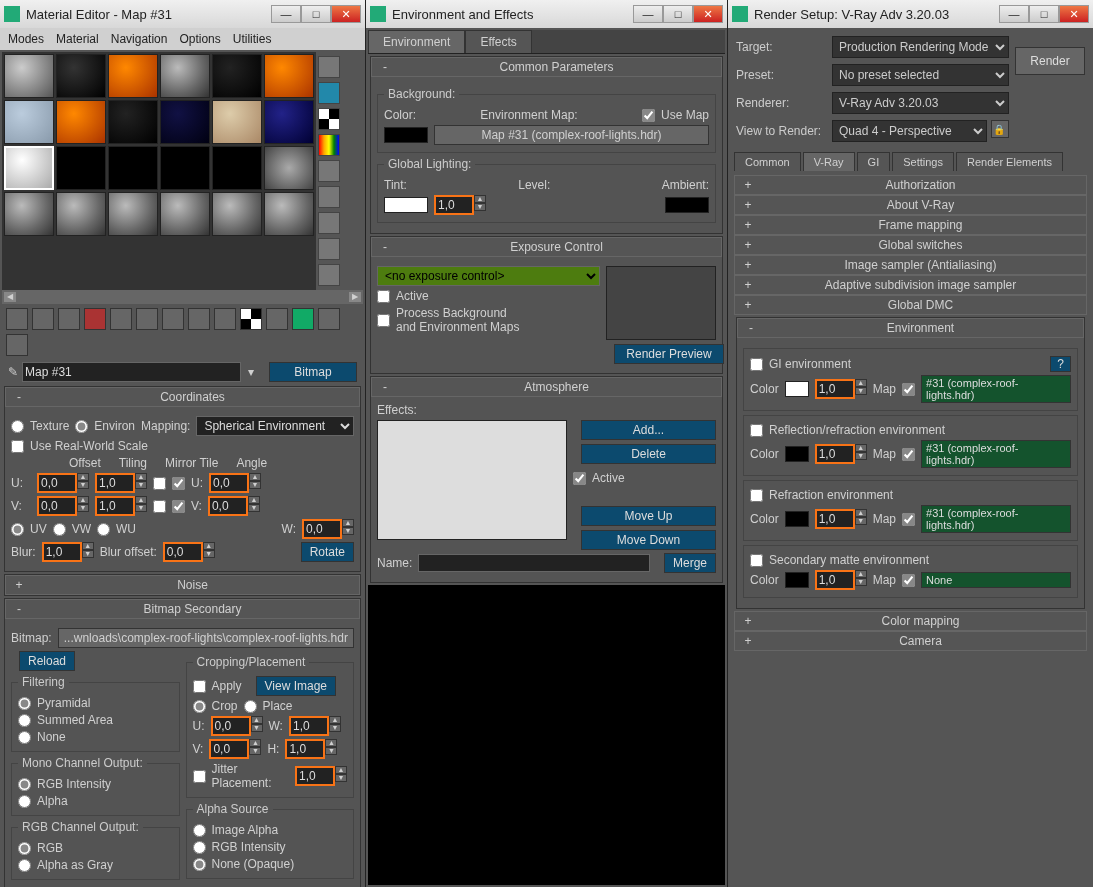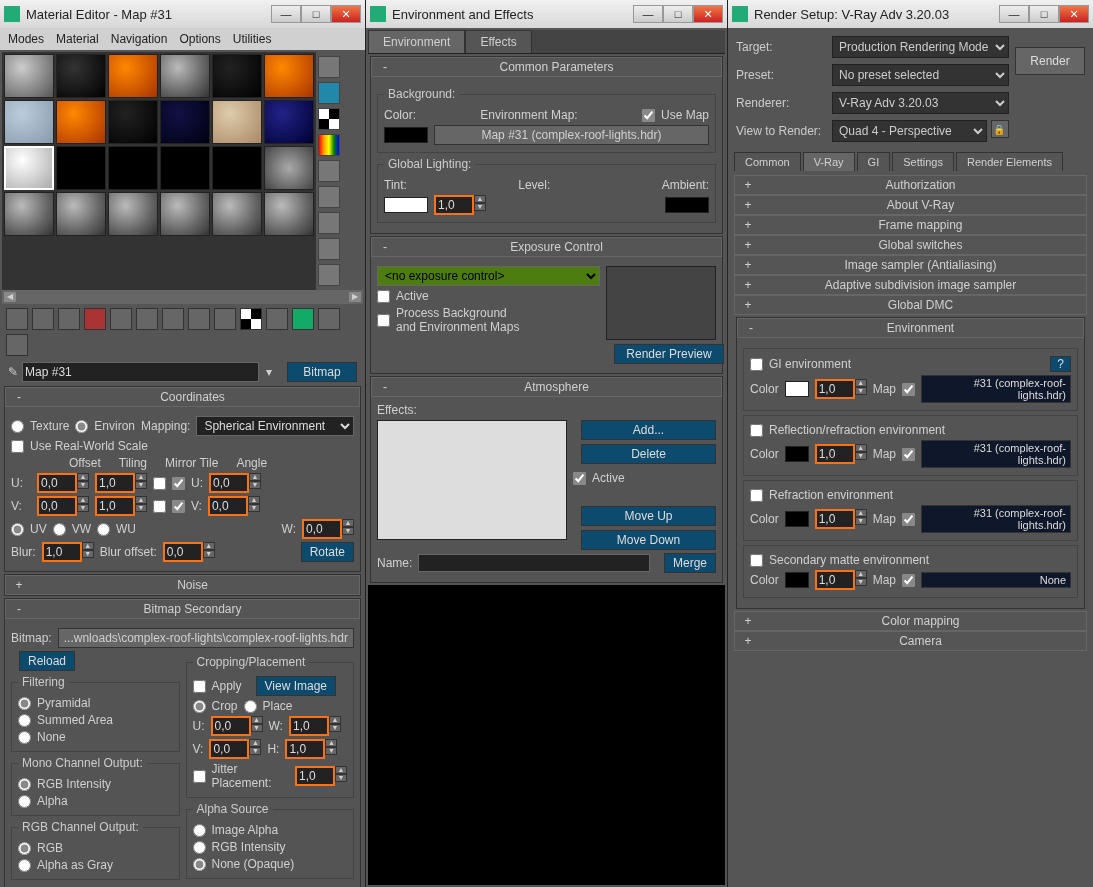--- a/index.html
+++ b/index.html
@@ -52,21 +52,21 @@
 .slotbtn { flex: 1; background: #666; border: 1px solid #333; text-align: center; padding: 2px; cursor: pointer; }
 .effectslist { width: 190px; height: 120px; background: #ddd; border: 1px solid #222; }
 
 .rsetup { flex: 1; width: 365px; }
 .rs-top { padding: 6px; display: grid; grid-template-columns: 90px 1fr 70px; gap: 6px; align-items: center; background: #555; }
 .rs-top label { color: #ccc; }
 .rs-top select { width: 100%; background: #333; color: #ccc; border: 1px solid #222; padding: 2px; }
 .renderbtn { grid-row: 1 / span 2; grid-column: 3; height: 28px; background: #666; border: 1px solid #333; color: #ddd; cursor: pointer; }
 .rstabs { display: flex; gap: 2px; padding: 0 4px; margin-top: 4px; }
 .rstabs .tab { font-size: 11px; padding: 3px 10px; }
-.mapbtn { flex: 1; background: #0f172a; border: 1px solid #333; color: #ddd; text-align: right; padding: 1px 4px; font-size: 11px; cursor: pointer; }
+.mapbtn { flex: 1; background: #14532d; border: 1px solid #333; color: #ddd; text-align: left; padding: 1px 4px; font-size: 11px; cursor: pointer; }
 .lockicon { width: 18px; height: 18px; background: #666; border: 1px solid #333; display: inline-flex; align-items: center; justify-content: center; font-size: 10px; }
 .scrollbar-h { height: 14px; background: #666; display: flex; align-items: center; justify-content: space-between; padding: 0 2px; }
 .scrollbar-h span { width: 12px; height: 10px; background: #888; font-size: 8px; text-align: center; cursor: pointer; }
 </style>
 </head>
 <body>
 
 <div class="window mateditor">
   <div class="titlebar">
     <span class="appicon"></span>
@@ -141,21 +141,21 @@
       <div class="tbtn" style="background:repeating-conic-gradient(#000 0 25%,#fff 0 50%)"></div>
       <div class="tbtn"></div>
       <div class="tbtn active"></div>
       <div class="tbtn"></div>
       <div class="tbtn"></div>
     </div>
     <div class="namerow">
       <span>✎</span>
       <input type="text" value="Map #31" style="">
       <span style="width:12px;text-align:center;cursor:pointer">▾</span>
-      <button class="btn" style="width:70px">Bitmap</button>
+      <button class="btn" style="width:88px">Bitmap</button>
     </div>
 
     <div class="rollup">
       <div class="rollup-head">
           <span class="pm">-</span>
           <span class="rtitle">Coordinates</span>
         </div>
       <div class="rollup-body">
         <div class="row">
           <input type="radio" name="te" style="">

